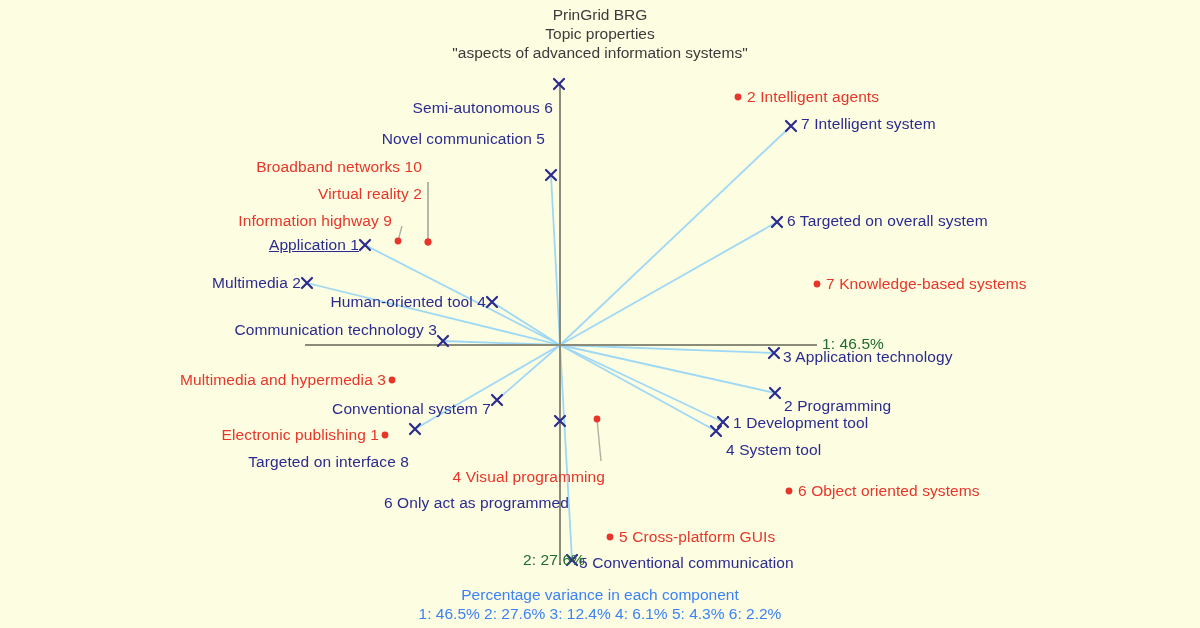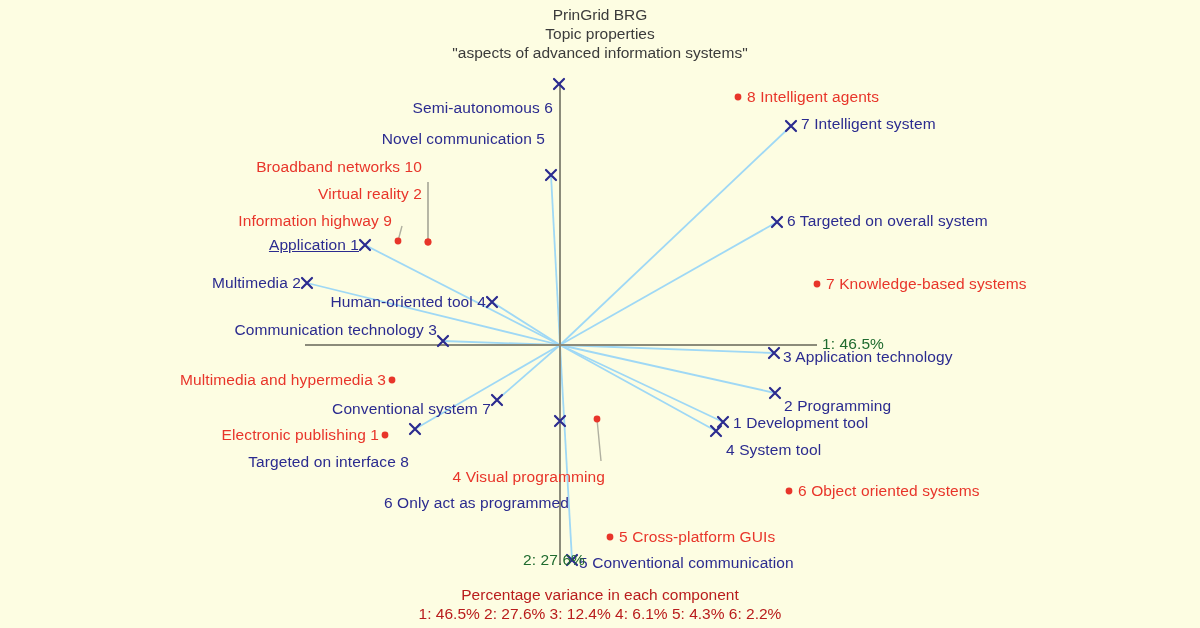--- a/index.html
+++ b/index.html
@@ -42,21 +42,21 @@
     color: #3b3b3b;
     font-size: 15.5px;
     line-height: 19px;
   }
   .footer-block {
     position: absolute;
     left: 0;
     bottom: 5px;
     width: 1200px;
     text-align: center;
-    color: #b91c1c;
+    color: #3b82f6;
     font-size: 15.5px;
     line-height: 19px;
   }
   .title-line, .footer-line { display: block; }
   .anchor-end { transform: translateX(-100%); }
 </style>
 </head>
 <body>
 
 <div id="stage">
@@ -142,21 +142,21 @@
       <div class="lbl lbl-construct" style="left: 726px; top: 442px;">4 System tool</div>
       <div class="lbl lbl-construct anchor-end" style="left: 491px; top: 401px;">Conventional system 7</div>
       <div class="lbl lbl-construct anchor-end" style="left: 409px; top: 454px;">Targeted on interface 8</div>
       <div class="lbl lbl-construct anchor-end" style="left: 569px; top: 495px;">6 Only act as programmed</div>
       <div class="lbl lbl-construct" style="left: 579px; top: 555px;">5 Conventional communication</div>
       <div class="lbl lbl-element anchor-end" style="left: 422px; top: 159px;">Broadband networks 10</div>
       <div class="lbl lbl-element anchor-end" style="left: 422px; top: 186px;">Virtual reality 2</div>
       <div class="lbl lbl-element anchor-end" style="left: 392px; top: 213px;">Information highway 9</div>
       <div class="lbl lbl-element anchor-end" style="left: 386px; top: 372px;">Multimedia and hypermedia 3</div>
       <div class="lbl lbl-element anchor-end" style="left: 379px; top: 427px;">Electronic publishing 1</div>
-      <div class="lbl lbl-element" style="left: 747px; top: 89px;">8 Intelligent agents</div>
+      <div class="lbl lbl-element" style="left: 747px; top: 89px;">2 Intelligent agents</div>
       <div class="lbl lbl-element" style="left: 826px; top: 276px;">7 Knowledge-based systems</div>
       <div class="lbl lbl-element anchor-end" style="left: 605px; top: 469px;">4 Visual programming</div>
       <div class="lbl lbl-element" style="left: 798px; top: 483px;">6 Object oriented systems</div>
       <div class="lbl lbl-element" style="left: 619px; top: 529px;">5 Cross-platform GUIs</div>
     </div>
 
   <div class="lbl lbl-axis" id="axis-h-label" style="left:822px; top:336px;">1: 46.5%</div>
   <div class="lbl lbl-axis" id="axis-v-label" style="left:523px; top:552px;">2: 27.6%</div>
 
   <div class="footer-block">

